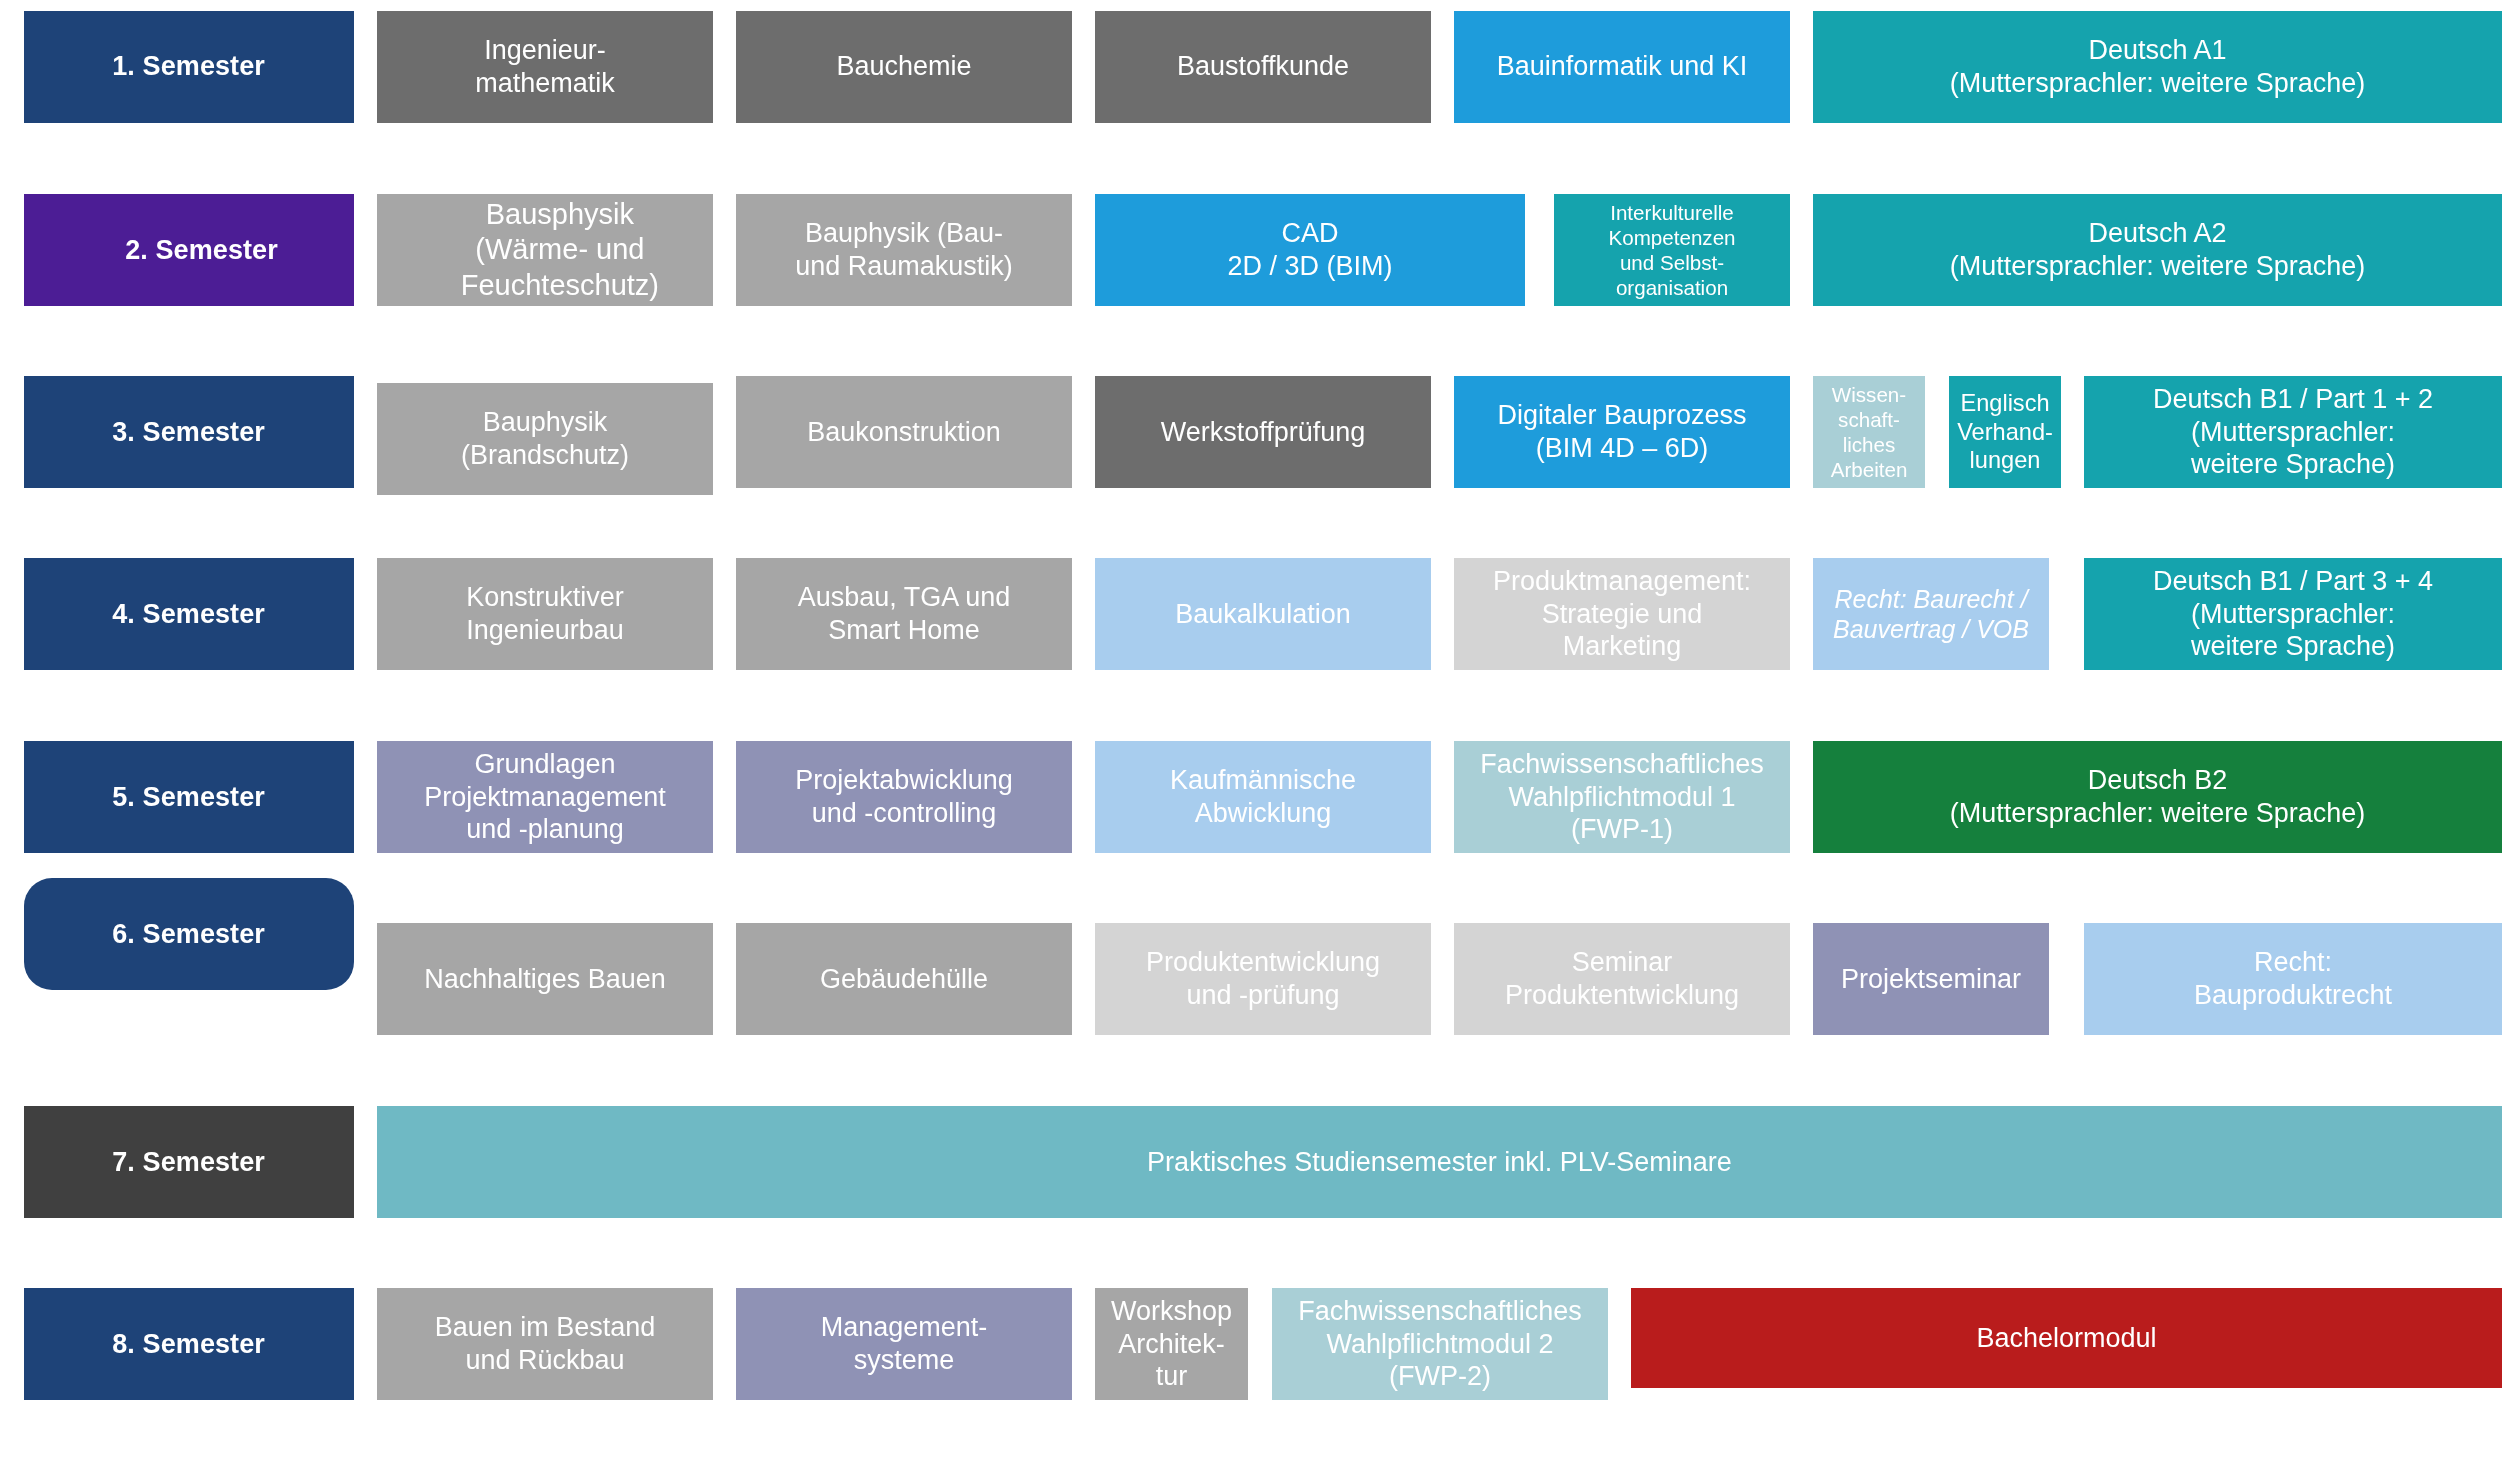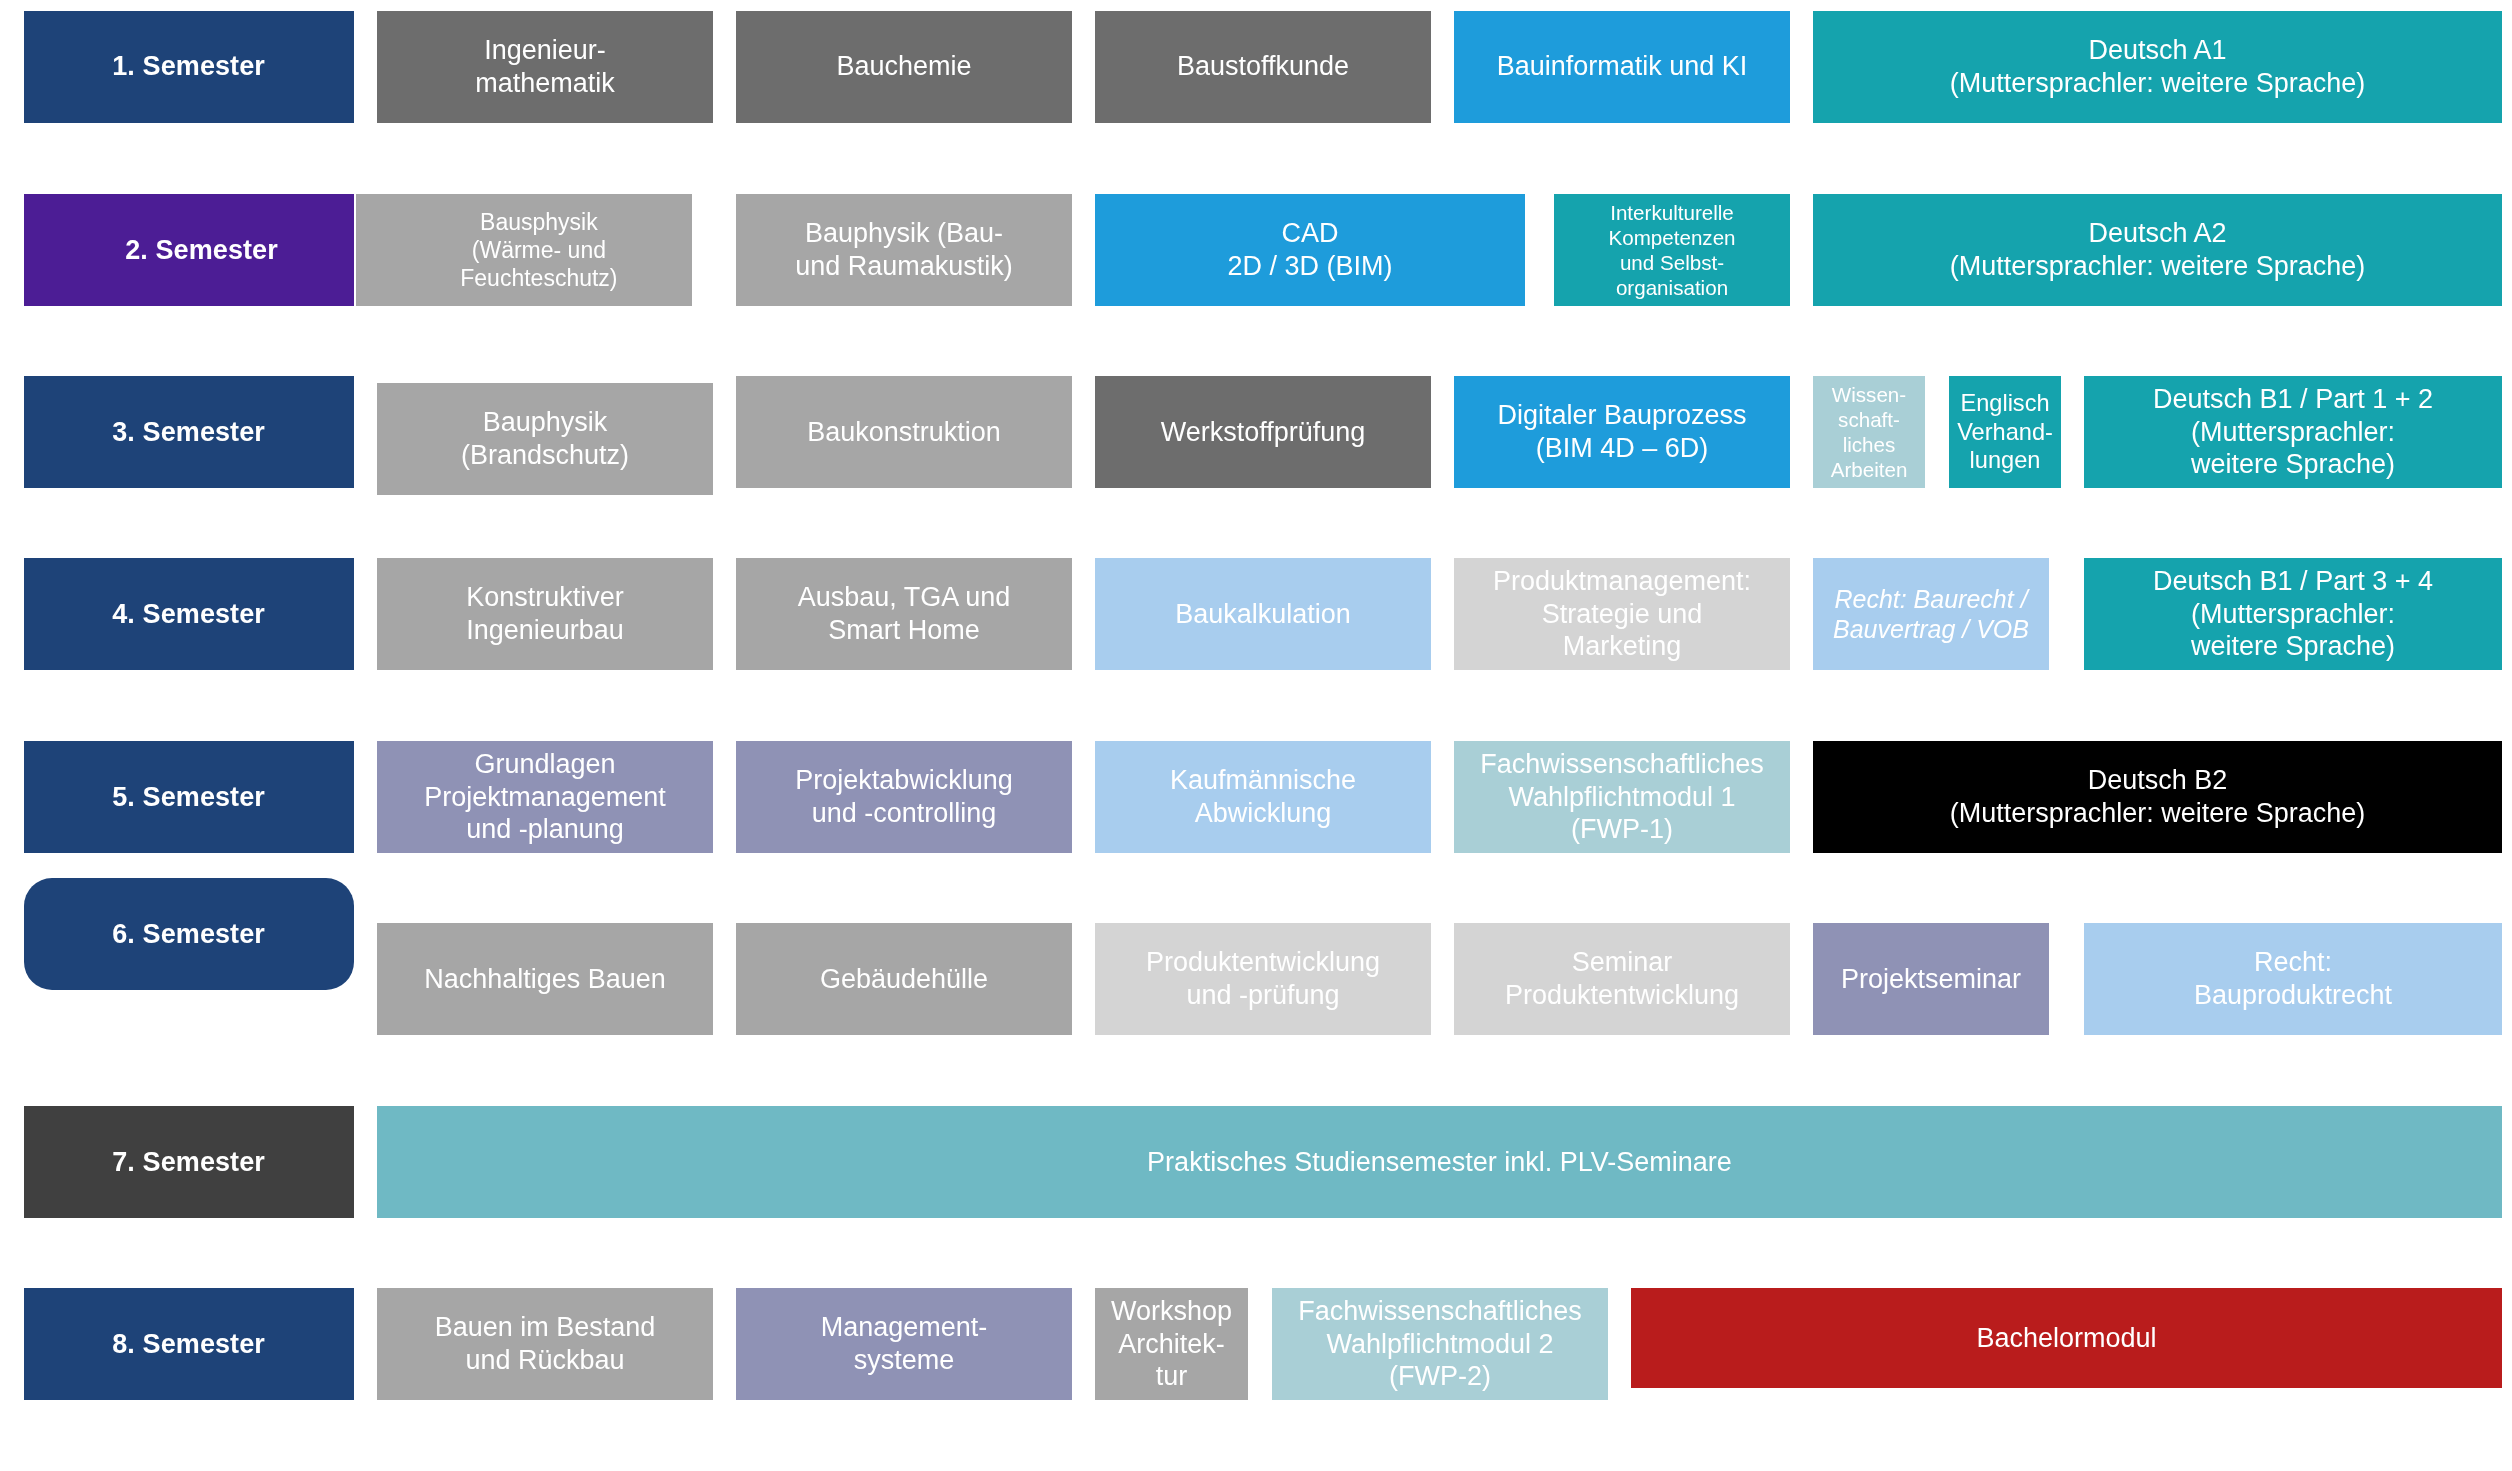--- a/index.html
+++ b/index.html
@@ -44,21 +44,21 @@
     <div class="cell sem-label" style="left: 23.6px; top: 10.6px; width: 330px; height: 112px; background: rgb(30, 67, 120); font-size: 27px;">1. Semester</div>
     <div class="cell" style="left: 377px; top: 10.6px; width: 336px; height: 112px; background: rgb(109, 109, 109); font-size: 27px;">Ingenieur-
 mathematik</div>
     <div class="cell" style="left: 736px; top: 10.6px; width: 336px; height: 112px; background: rgb(109, 109, 109); font-size: 27px;">Bauchemie</div>
     <div class="cell" style="left: 1095px; top: 10.6px; width: 336px; height: 112px; background: rgb(109, 109, 109); font-size: 27px;">Baustoffkunde</div>
     <div class="cell" style="left: 1454px; top: 10.6px; width: 336px; height: 112px; background: rgb(30, 156, 219); font-size: 27px;">Bauinformatik und KI</div>
     <div class="cell" style="left: 1813px; top: 10.6px; width: 689px; height: 112px; background: rgb(21, 163, 173); font-size: 27px;">Deutsch A1
 (Muttersprachler: weitere Sprache)</div>
     <div class="row" style="top: 194px; height: 112px;"></div>
     <div class="cell sem-label" style="left: 23.6px; top: 194px; width: 330px; height: 112px; background: #4c1d95; font-size: 27px; padding-left: 34px;">2. Semester</div>
-    <div class="cell" style="left: 356px; top: 194px; width: 336px; height: 112px; background: rgb(166, 166, 166); font-size: 23px; padding-left: 38px;">Bausphysik
+    <div class="cell" style="left: 377px; top: 194px; width: 336px; height: 112px; background: rgb(166, 166, 166); font-size: 29px; padding-left: 38px;">Bausphysik
 (Wärme- und
 Feuchteschutz)</div>
     <div class="cell" style="left: 736px; top: 194px; width: 336px; height: 112px; background: rgb(166, 166, 166); font-size: 27px;">Bauphysik (Bau-
 und Raumakustik)</div>
     <div class="cell" style="left: 1095px; top: 194px; width: 430px; height: 112px; background: rgb(30, 156, 219); font-size: 27px;">CAD
 2D / 3D (BIM)</div>
     <div class="cell" style="left: 1554px; top: 194px; width: 236px; height: 112px; background: rgb(21, 163, 173); font-size: 20.6px;">Interkulturelle
 Kompetenzen
 und Selbst-
 organisation</div>
@@ -102,21 +102,21 @@
     <div class="cell" style="left: 377px; top: 741px; width: 336px; height: 112px; background: rgb(143, 146, 181); font-size: 27px;">Grundlagen
 Projektmanagement
 und -planung</div>
     <div class="cell" style="left: 736px; top: 741px; width: 336px; height: 112px; background: rgb(143, 146, 181); font-size: 27px;">Projektabwicklung
 und -controlling</div>
     <div class="cell" style="left: 1095px; top: 741px; width: 336px; height: 112px; background: rgb(168, 205, 238); font-size: 27px;">Kaufmännische
 Abwicklung</div>
     <div class="cell" style="left: 1454px; top: 741px; width: 336px; height: 112px; background: rgb(169, 207, 214); font-size: 27px;">Fachwissenschaftliches
 Wahlpflichtmodul 1
 (FWP-1)</div>
-    <div class="cell" style="left: 1813px; top: 741px; width: 689px; height: 112px; background: #000000; font-size: 27px;">Deutsch B2
+    <div class="cell" style="left: 1813px; top: 741px; width: 689px; height: 112px; background: #15803d; font-size: 27px;">Deutsch B2
 (Muttersprachler: weitere Sprache)</div>
     <div class="row" style="top: 923px; height: 112px;"></div>
     <div class="cell sem-label" style="left: 23.6px; top: 878px; width: 330px; height: 112px; background: rgb(30, 67, 120); font-size: 27px; border-radius: 28px;">6. Semester</div>
     <div class="cell" style="left: 377px; top: 923px; width: 336px; height: 112px; background: rgb(166, 166, 166); font-size: 27px;">Nachhaltiges Bauen</div>
     <div class="cell" style="left: 736px; top: 923px; width: 336px; height: 112px; background: rgb(166, 166, 166); font-size: 27px;">Gebäudehülle</div>
     <div class="cell" style="left: 1095px; top: 923px; width: 336px; height: 112px; background: rgb(212, 212, 212); font-size: 27px;">Produktentwicklung
 und -prüfung</div>
     <div class="cell" style="left: 1454px; top: 923px; width: 336px; height: 112px; background: rgb(212, 212, 212); font-size: 27px;">Seminar
 Produktentwicklung</div>
     <div class="cell" style="left: 1813px; top: 923px; width: 236px; height: 112px; background: rgb(143, 146, 181); font-size: 27px;">Projektseminar</div>

